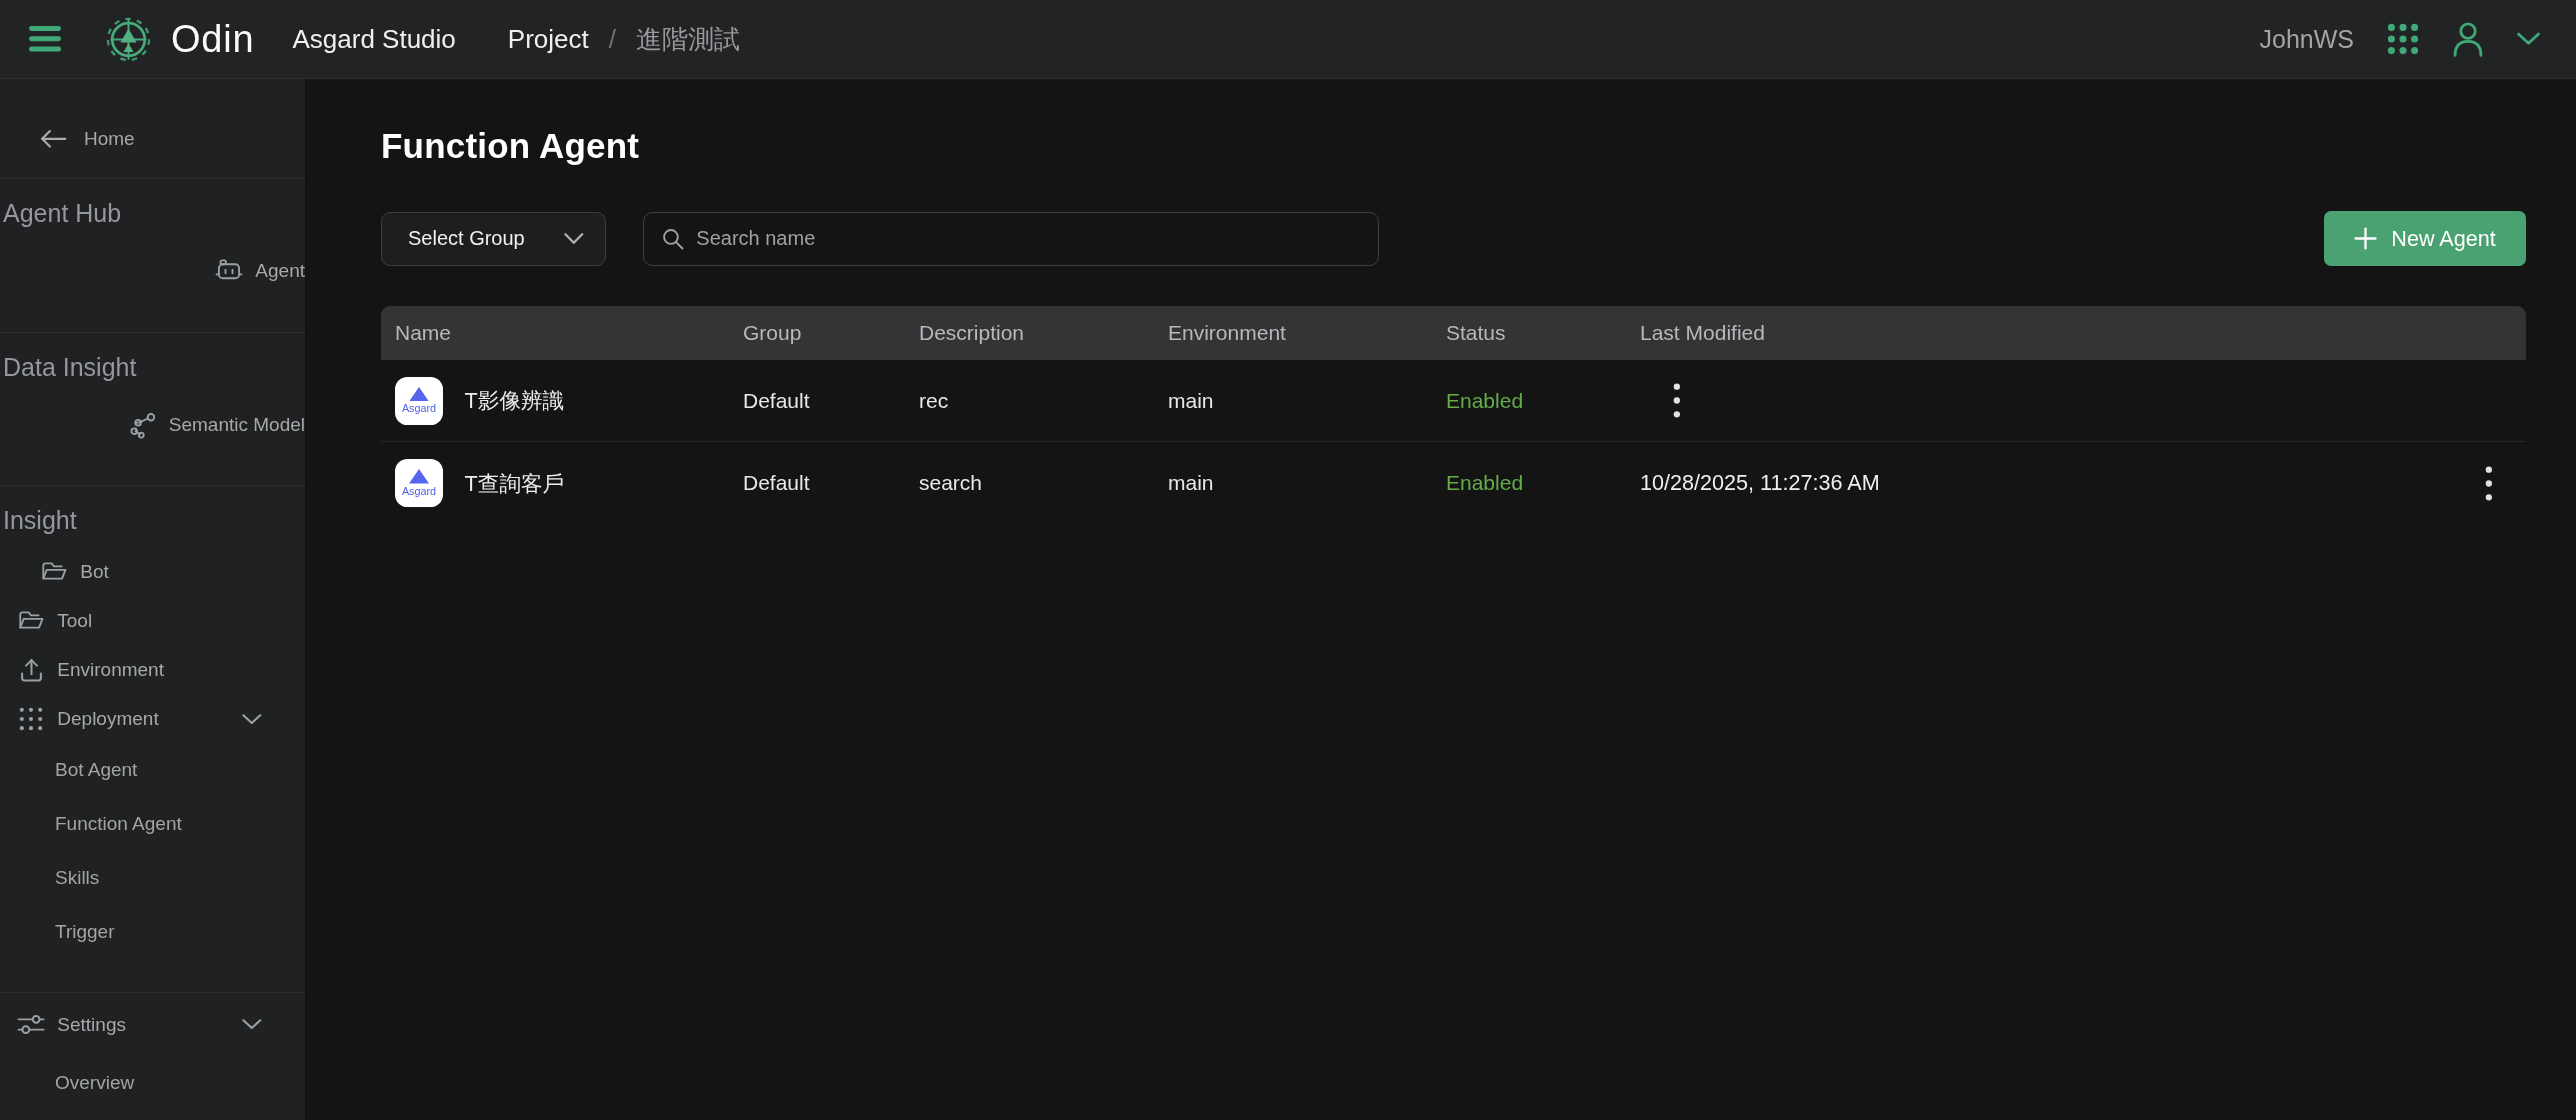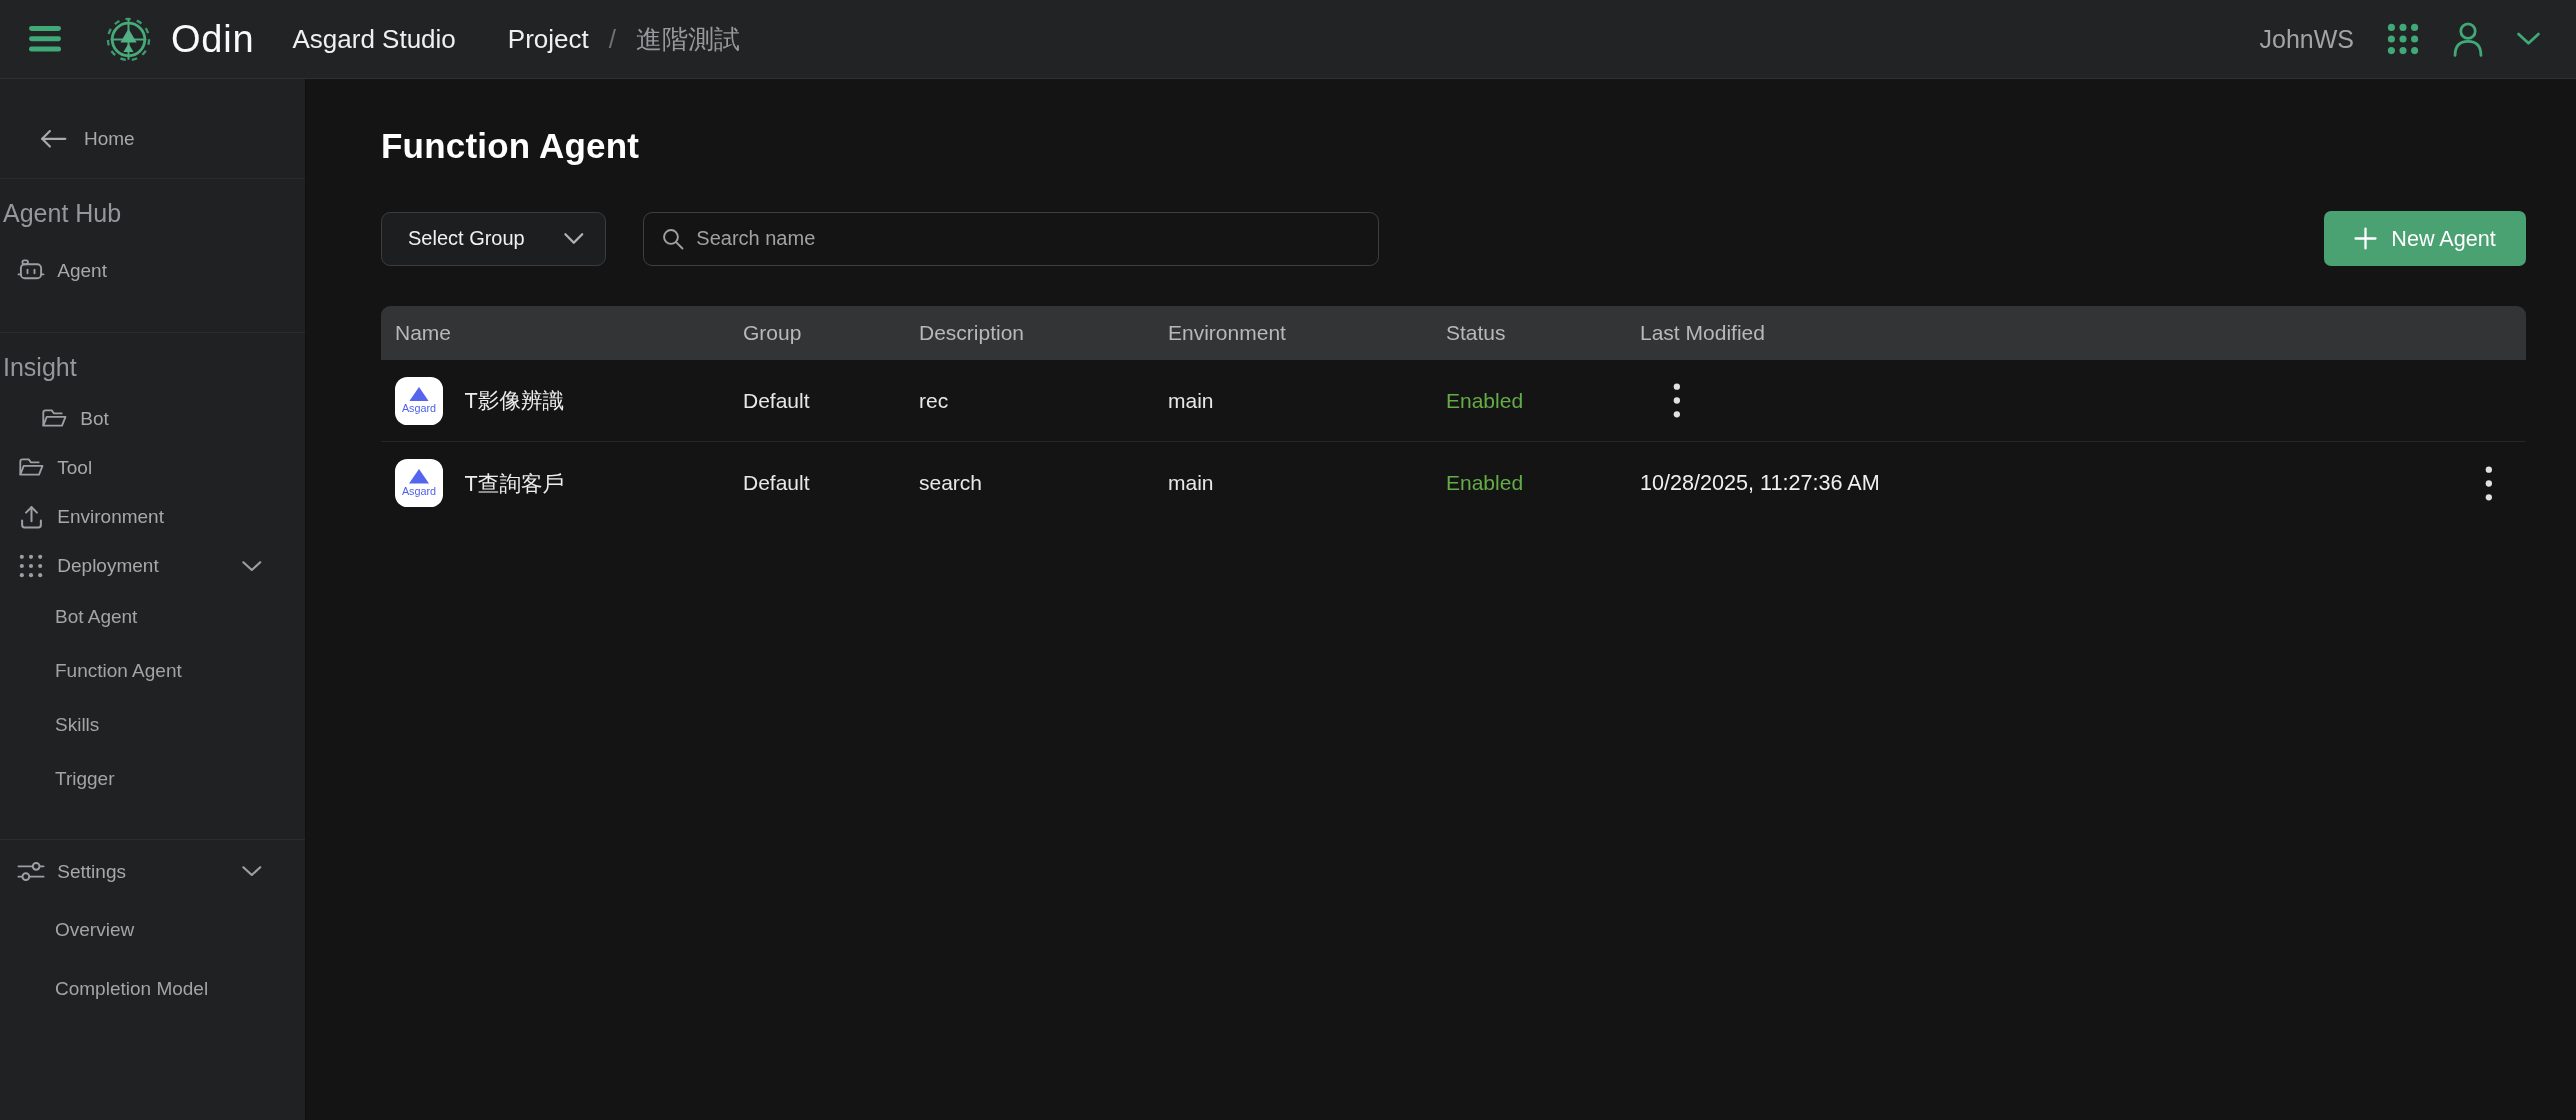--- a/index.html
+++ b/index.html
@@ -32,21 +32,21 @@
   .sb-g4 { border-bottom:none; }
   .sb-header { margin-top:17px; line-height:35px; padding-left:3px;
                color:#95979a; font-size:25px; }
   .sb-item { display:flex; align-items:center; padding-left:17px; height:49px; cursor:pointer; }
   .sb-item .icon { width:28px; height:28px; margin-right:12.3px; display:flex;
                    align-items:center; justify-content:center; }
   .sb-lbl, .sb-home .lbl { color:#a6a8aa; font-size:19px; }
   .sb-item .chev { margin-left:auto; margin-right:42px; display:flex; }
   .sb-child { display:flex; align-items:center; height:54px; padding-left:55px;
               color:#a2a4a6; font-size:19px; cursor:pointer; }
-  .sb-g4 .sb-child { height:59px; } .mt9{margin-top:7px;} .mt12{margin-top:9.2px;padding-left:40px;} .mt20{margin-top:15.4px;} .mt6{margin-top:4.6px;}
+  .sb-g4 .sb-child { height:59px; } .mt9{margin-top:7px;} .mt12{margin-top:9.2px;padding-left:40px;} .mt20{margin-top:15.4px;justify-content:flex-end;} .mt6{margin-top:4.6px;}
 
   
   .main { position:absolute; top:79px; left:306px; right:0; bottom:0;
           background:#141415; padding:44px 50px 0 75px; }
   .page-title { color:#ffffff; font-size:35px; font-weight:700; line-height:45px; letter-spacing:0.2px; }
   .controls { margin-top:43px; display:flex; align-items:center; height:55px; }
   .select-group { width:225px; height:54px; background:#1d1e1f; border:0.8px solid #3c3d3e;
                   border-radius:9.2px; display:flex; align-items:center; justify-content:space-between;
                   padding:0 20px 0 26px; cursor:pointer; }
   .select-group .lbl { color:#f0f0f0; font-size:20px; }
@@ -162,20 +162,37 @@
           <line x1="13.5" y1="15" x2="13.5" y2="19.5"></line>
           <line x1="22.5" y1="15" x2="22.5" y2="19.5"></line>
           <line x1="2" y1="21" x2="5" y2="21"></line>
             <line x1="31" y1="21" x2="34" y2="21"></line>
         </svg>
       </span>
       <span class="sb-lbl">Agent</span>
     </div>
   </div>
 
+  <div class="sb-group sb-g2">
+    <div class="sb-header">Data Insight</div>
+    <div class="sb-item mt20">
+      <span class="icon">
+        <svg width="28" height="28" viewBox="0 0 36 36" fill="none" stroke="#9da0a2" stroke-width="2.4">
+          <line x1="27" y1="9" x2="14" y2="15"></line>
+            <line x1="14" y2="15" y1="15" x2="9"></line>
+            <line x1="9" y1="25" x2="16" y2="31"></line>
+          <circle cx="29.5" cy="8" r="4.2"></circle>
+            <circle cx="13" cy="15" r="3.6"></circle>
+          <circle cx="8" cy="26" r="3.6"></circle>
+            <circle cx="17" cy="31" r="3.2"></circle>
+        </svg>
+      </span>
+      <span class="sb-lbl">Semantic Model</span>
+    </div>
+  </div>
 
   <div class="sb-group sb-g3">
     <div class="sb-header">Insight</div>
     <div class="sb-item mt12">
       <span class="icon">
         <svg width="26" height="21.6" viewBox="0 0 34 28" fill="none" stroke="#9da0a2" stroke-width="2.4" stroke-linejoin="round">
           <path d="M3 23 V6 c0-1.6 1.3-3 3-3 h8 l3 4 h11"></path>
           <path d="M3 23 L7.5 11.5 H32 L27.5 23 Z"></path>
         </svg>
       </span>

